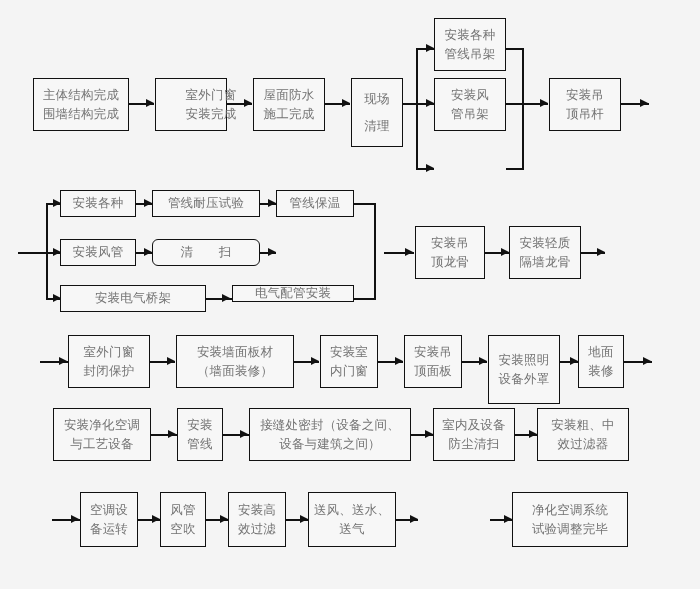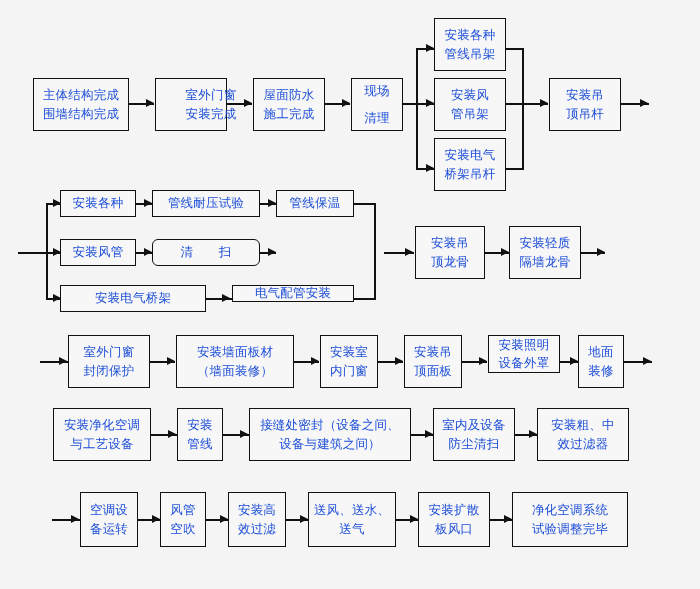--- a/index.html
+++ b/index.html
@@ -17,21 +17,21 @@
   }
   .node {
     position: absolute;
     box-sizing: border-box;
     border: 1.6px solid #111;
     background: #f7f7f7;
     display: flex;
     flex-direction: column;
     align-items: center;
     justify-content: center;
-    color: #1d4ed8;
+    color: #737373;
     font-size: 12.5px;
     line-height: 1.45;
     letter-spacing: 0.2px;
     text-align: center;
     white-space: nowrap;
   }
   .node .ln { display: block; }
   
   .hline, .vline {
     position: absolute;
@@ -69,21 +69,21 @@
   <div class="arrow" style="left:244px; top:99px;"></div>
 
   <div class="node" style="left:253px; top:78px; width:72px; height:53px;">
     <span class="ln">屋面防水</span>
     <span class="ln">施工完成</span>
   </div>
 
   <div class="hline" style="left:325px; top:103px; width:25px;"></div>
   <div class="arrow" style="left:342px; top:99px;"></div>
 
-  <div class="node" style="left:351px; top:78px; width:52px; height:53px;gap:8px;">
+  <div class="node" style="left:351px; top:78px; width:52px; height:69px;gap:8px;">
     <span class="ln">现场</span>
     <span class="ln">清理</span>
   </div>
 
   <div class="hline" style="left:403px; top:103px; width:15px;"></div>
   <div class="vline" style="left:416px; top:48px; height:122px;"></div>
 
   <div class="hline" style="left:416px; top:48px; width:18px;"></div>
   <div class="arrow" style="left:426px; top:44px;"></div>
 
@@ -96,24 +96,20 @@
   <div class="node" style="left:434px; top:18px; width:72px; height:53px;">
     <span class="ln">安装各种</span>
     <span class="ln">管线吊架</span>
   </div>
 
   <div class="node" style="left:434px; top:78px; width:72px; height:53px;">
     <span class="ln">安装风</span>
     <span class="ln">管吊架</span>
   </div>
 
-  <div class="node" style="left:434px; top:138px; width:72px; height:53px;">
-    <span class="ln">安装电气</span>
-    <span class="ln">桥架吊杆</span>
-  </div>
 
   <div class="hline" style="left:506px; top:48px; width:18px;"></div>
   <div class="hline" style="left:506px; top:168px; width:18px;"></div>
   <div class="vline" style="left:522px; top:48px; height:122px;"></div>
   <div class="hline" style="left:506px; top:103px; width:42px;"></div>
   <div class="arrow" style="left:540px; top:99px;"></div>
 
   <div class="node" style="left:549px; top:78px; width:72px; height:53px;">
     <span class="ln">安装吊</span>
     <span class="ln">顶吊杆</span>
@@ -215,21 +211,21 @@
   <div class="hline" style="left:378px; top:361px; width:25px;"></div>
   <div class="arrow" style="left:395px; top:357px;"></div>
 
   <div class="node" style="left:404px; top:335px; width:58px; height:53px;">
     <span class="ln">安装吊</span>
     <span class="ln">顶面板</span>
   </div>
   <div class="hline" style="left:462px; top:361px; width:25px;"></div>
   <div class="arrow" style="left:479px; top:357px;"></div>
 
-  <div class="node" style="left:488px; top:335px; width:72px; height:38px;">
+  <div class="node" style="left:488px; top:335px; width:72px; height:69px;">
     <span class="ln">安装照明</span>
     <span class="ln">设备外罩</span>
   </div>
   <div class="hline" style="left:560px; top:361px; width:18px;"></div>
   <div class="arrow" style="left:570px; top:357px;"></div>
 
   <div class="node" style="left:578px; top:335px; width:46px; height:53px;">
     <span class="ln">地面</span>
     <span class="ln">装修</span>
   </div>
@@ -293,24 +289,20 @@
   <div class="hline" style="left:286px; top:519px; width:22px;"></div>
   <div class="arrow" style="left:300px; top:515px;"></div>
 
   <div class="node" style="left:308px; top:492px; width:88px; height:55px;">
     <span class="ln">送风、送水、</span>
     <span class="ln">送气</span>
   </div>
   <div class="hline" style="left:396px; top:519px; width:22px;"></div>
   <div class="arrow" style="left:410px; top:515px;"></div>
 
-  <div class="node" style="left:418px; top:492px; width:72px; height:55px;">
-    <span class="ln">安装扩散</span>
-    <span class="ln">板风口</span>
-  </div>
   <div class="hline" style="left:490px; top:519px; width:22px;"></div>
   <div class="arrow" style="left:504px; top:515px;"></div>
 
   <div class="node" style="left:512px; top:492px; width:116px; height:55px;">
     <span class="ln">净化空调系统</span>
     <span class="ln">试验调整完毕</span>
   </div>
 
 </div>
 

